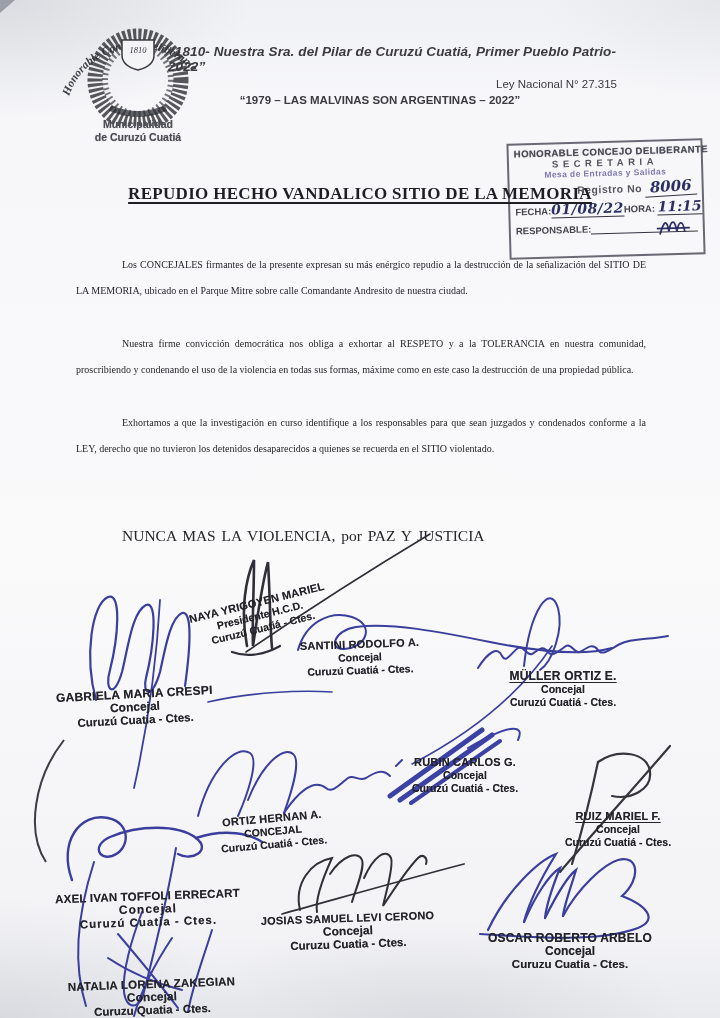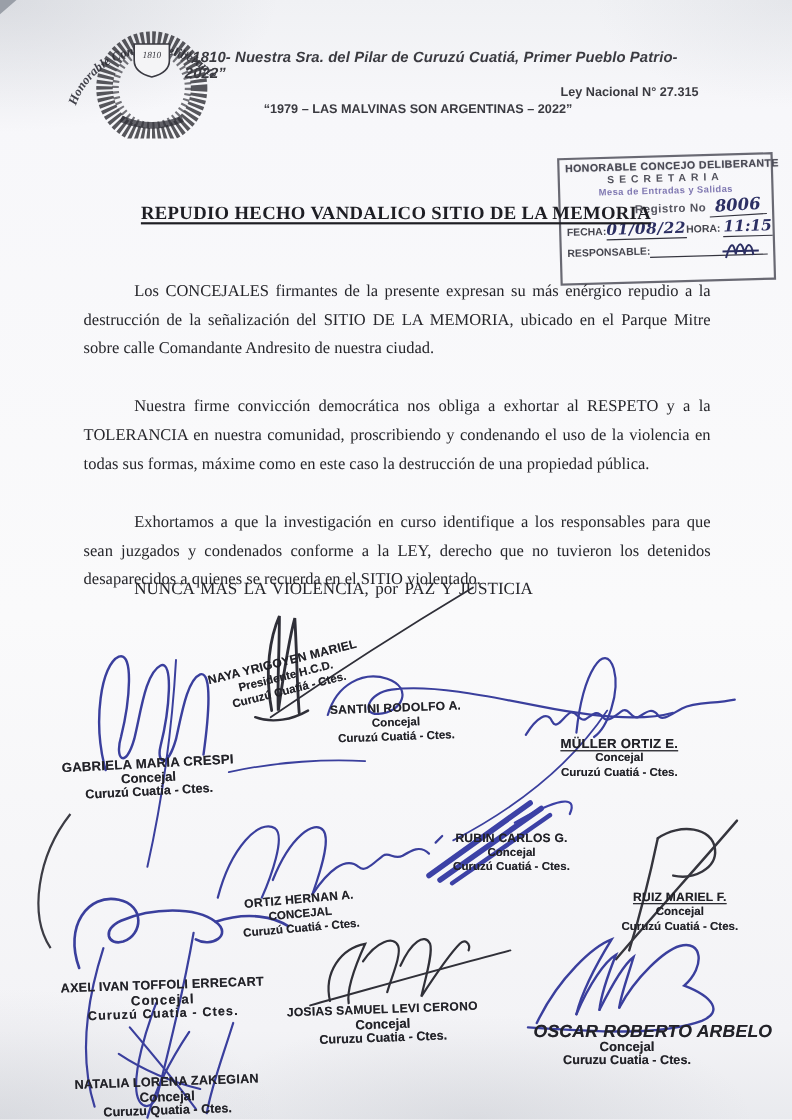--- a/index.html
+++ b/index.html
@@ -14,22 +14,22 @@
       linear-gradient(180deg,#f0f1f4 0%,#f7f7fa 10%,#fafafb 55%,#f3f3f6 92%,#e9eaee 100%);
   }
   .abs{position:absolute;}
   .corner-fold{position:absolute;top:0;left:0;width:0;height:0;
     border-top:13px solid #8e949e;border-right:15px solid transparent;opacity:.85;}
 
   
   .motto-top{left:168px;top:44px;width:470px;text-align:left;
     font-family:"Liberation Sans",sans-serif;font-weight:bold;font-style:italic;
     font-size:13.5px;color:#3a3a40;letter-spacing:.1px;}
-  .ley{left:420px;top:78px;width:215px;text-align:right;
-    font-family:"Liberation Sans",sans-serif;font-weight:bold;font-size:11.5px;color:#3a3a40;}
+  .ley{left:402px;top:78px;width:215px;text-align:right;
+    font-family:"Liberation Sans",sans-serif;font-weight:normal;font-size:11.5px;color:#3a3a40;}
   .motto-malvinas{left:190px;top:94px;width:380px;text-align:center;
     font-family:"Liberation Sans",sans-serif;font-weight:bold;font-size:11.5px;color:#3a3a40;}
 
   .seal-org{left:48px;top:118px;width:180px;text-align:center;
     font-family:"Liberation Sans",sans-serif;font-weight:bold;font-size:10.5px;
     line-height:13px;color:#4c4c55;text-shadow:0 0 1px rgba(76,76,85,.5);}
 
   
   .stamp-box{left:508px;top:141px;width:196px;height:116px;
     border:2px solid rgba(58,58,70,.75);transform:rotate(-1.6deg);
@@ -48,21 +48,21 @@
   .hora-val{font-size:14px;display:inline-block;min-width:42px;text-align:center;}
   .resp-row{display:flex;align-items:flex-end;}
   .resp-line{flex:1;border-bottom:1.4px solid #34343e;height:14px;position:relative;}
   .resp-scribble{position:absolute;right:6px;bottom:-6px;}
 
   
   .doc-title{left:60px;top:184px;width:600px;text-align:center;font-weight:bold;
     font-size:17px;letter-spacing:.3px;color:#1e1e24;
     text-decoration:underline;text-underline-offset:3px;text-decoration-thickness:1.5px;}
   .body-block{left:76px;top:252px;width:570px;color:#26262b;}
-  .body-block p{margin:0 0 27px 0;font-size:15px;line-height:26px;
+  .body-block p{margin:0 0 27px 0;font-size:10px;line-height:26px;
     text-align:justify;text-indent:46px;}
   .slogan{left:122px;top:527px;font-size:15.5px;color:#26262b;word-spacing:2px;}
   .dateline{left:340px;top:566px;font-size:15.5px;color:#26262b;}
 
   
   .sig{position:absolute;text-align:center;font-family:"Liberation Sans",sans-serif;
     font-weight:bold;color:#222228;line-height:13px;white-space:nowrap;
     text-shadow:0 0 .6px rgba(34,34,40,.55);}
   .sig-name{font-size:11px;letter-spacing:.2px;}
   .sig-role{font-size:10.5px;}
@@ -83,20 +83,24 @@
     </defs>
     <text font-family="Liberation Serif,serif" font-size="11.5" font-style="italic" font-weight="bold" fill="#3f3f48">
       <textPath href="#arcTop" startOffset="4">Honorable Concejo Deliberante</textPath>
     </text>
     <ellipse cx="98" cy="72" rx="43" ry="44" fill="none" stroke="#2e2e35" stroke-width="15" stroke-dasharray="3 2" opacity=".8"></ellipse>
     <ellipse cx="98" cy="72" rx="33" ry="34" fill="none" stroke="#3a3a42" stroke-width="6" stroke-dasharray="2 3" opacity=".7"></ellipse>
     <path d="M82,32 h32 v15 q0,11 -16,15 q-16,-4 -16,-15 z" fill="#f4f4f6" stroke="#3a3a42" stroke-width="1.5"></path>
     <text x="98" y="45" text-anchor="middle" font-family="Liberation Serif,serif" font-style="italic" font-size="8.5" fill="#3a3a42">1810</text>
     <path d="M70,100 q28,12 56,0" fill="none" stroke="#2e2e35" stroke-width="6" opacity=".75"></path>
   </svg>
+  <div class="abs seal-org">
+    <div>Municipalidad</div>
+    <div>de Curuzú Cuatiá</div>
+  </div>
 
   <div class="abs motto-top">“1810- Nuestra Sra. del Pilar de Curuzú Cuatiá, Primer Pueblo Patrio-2022”</div>
   <div class="abs ley">Ley Nacional N° 27.315</div>
   <div class="abs motto-malvinas">“1979 – LAS MALVINAS SON ARGENTINAS – 2022”</div>
 
   <div class="abs stamp-box">
     <div class="stamp-org">HONORABLE CONCEJO DELIBERANTE</div>
     <div class="stamp-office">SECRETARIA</div>
     <div class="stamp-desk">Mesa de Entradas y Salidas</div>
     <div class="stamp-row reg-row">
@@ -249,21 +253,21 @@
     <div class="sig-place" style="font-size:11.5px;letter-spacing:1px;">Curuzú Cuatia - Ctes.</div>
   </div>
 
   <div class="sig" style="left:258px;top:912px;width:180px;transform:rotate(-2deg);">
     <div class="sig-name">JOSIAS SAMUEL LEVI CERONO</div>
     <div class="sig-role" style="font-size:12px;">Concejal</div>
     <div class="sig-place" style="font-size:11.5px;">Curuzu Cuatia - Ctes.</div>
   </div>
 
   <div class="sig" style="left:485px;top:932px;width:170px;">
-    <div class="sig-name" style="font-size:16px;font-style:italic;">OSCAR ROBERTO ARBELO</div>
+    <div class="sig-name" style="font-size:12px;">OSCAR ROBERTO ARBELO</div>
     <div class="sig-role" style="font-size:12px;">Concejal</div>
     <div class="sig-place" style="font-size:11.5px;">Curuzu Cuatia - Ctes.</div>
   </div>
 
   <div class="sig" style="left:62px;top:978px;width:180px;transform:rotate(-2deg);">
     <div class="sig-name" style="font-size:11.5px;">NATALIA LORENA ZAKEGIAN</div>
     <div class="sig-role" style="font-size:12px;">Concejal</div>
     <div class="sig-place" style="font-size:11.5px;">Curuzu Quatia - Ctes.</div>
   </div>
 </div>

